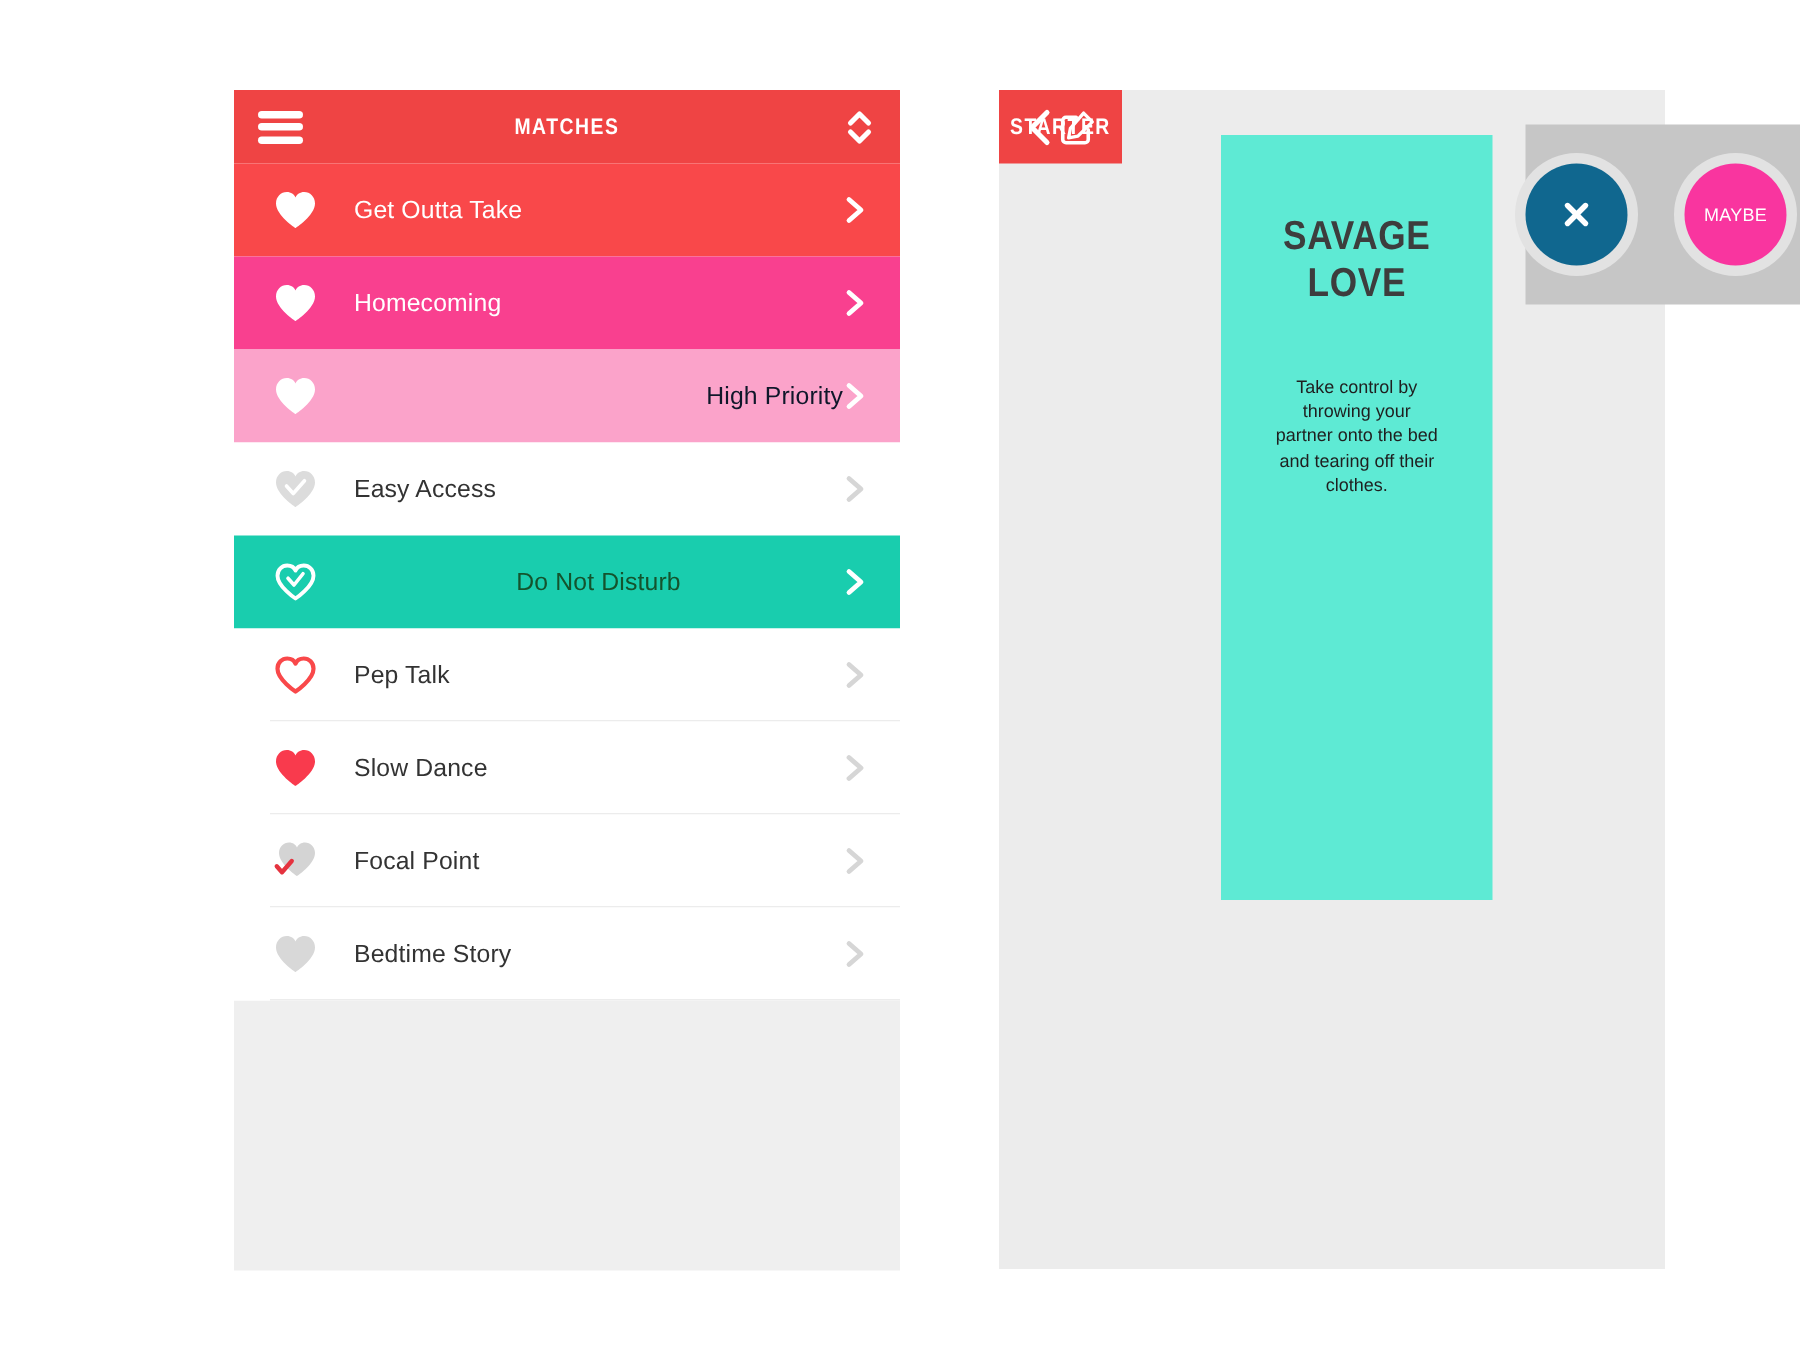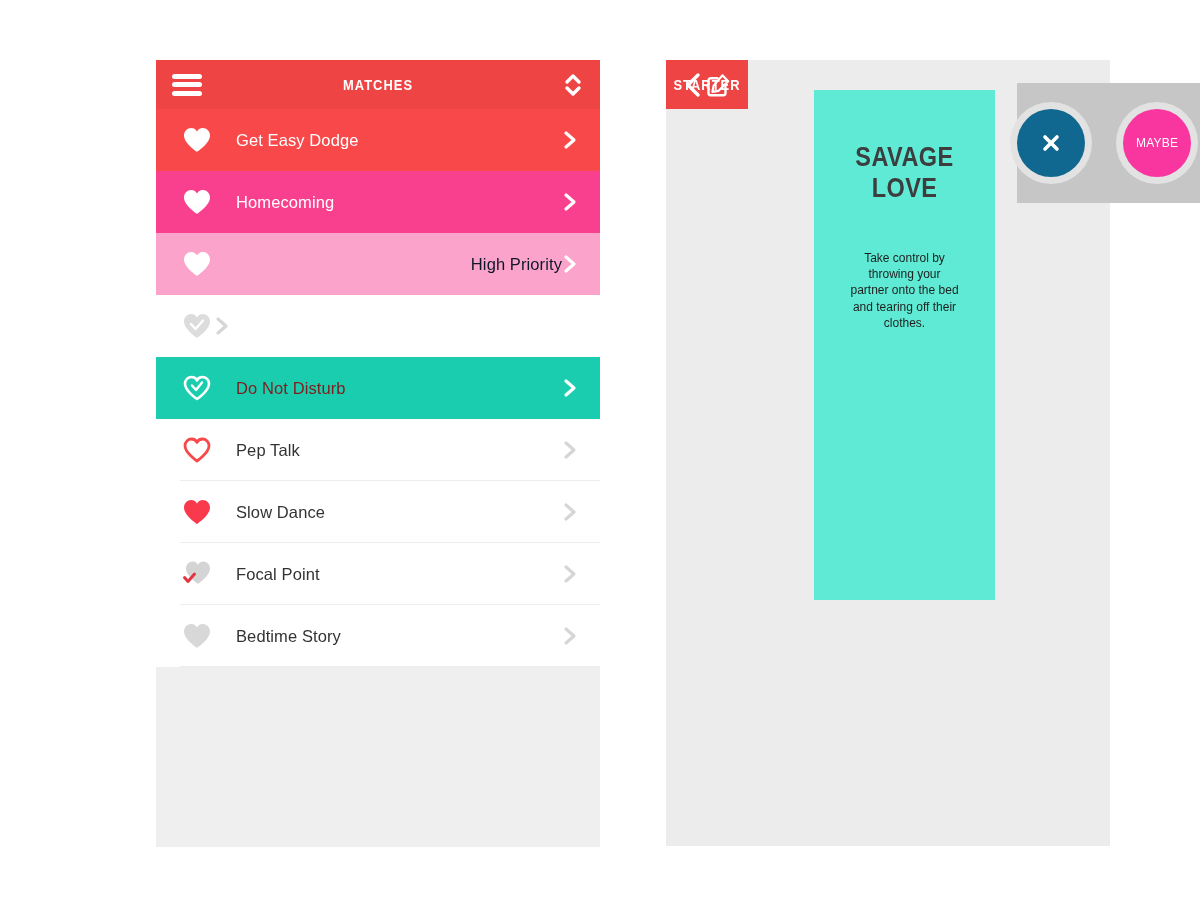--- a/index.html
+++ b/index.html
@@ -117,21 +117,21 @@
   
   .row-c1 { background: #f9484a; }
   .row-c2 { background: #f9408f; }
   .row-c3 { background: #fba3ca; }
   .row-c4 { background: #ffffff; }
   .row-c5 { background: #19cdae; }
   .row-plain { background: #ffffff; }
 
   .label-white { color: #ffffff; }
   .label-white-dim { color: #0f172a; text-align: right; }
-  .label-teal-dim { color: #7f1d1d; }
+  .label-teal-dim { color: #14532d; text-align: center; }
   .label-dark { color: #333333; }
 
   .filler {
     background: #efefef;
     height: 180px;
   }
 
   
   #phone-starter {
     position: absolute;
@@ -238,21 +238,21 @@
   </div>
 
   <div class="list">
 
     <div class="row row-c1">
       <div class="heart-wrap">
         <svg width="28" height="26" viewBox="0 0 28 26">
           <path d="M14 25 C14 25 1 16.5 1 8.6 C1 4.2 4.3 1 8.2 1 C11 1 13.1 2.6 14 4.6 C14.9 2.6 17 1 19.8 1 C23.7 1 27 4.2 27 8.6 C27 16.5 14 25 14 25 Z" fill="#ffffff"></path>
         </svg>
       </div>
-      <div class="row-label label-white">Get Easy Dodge</div>
+      <div class="row-label label-white">Get Outta Take</div>
       <div class="chev">
         <svg width="16" height="20" viewBox="0 0 16 20">
             <polyline points="4,3 12,10 4,17" fill="none" stroke="#ffffff" stroke-width="3.2" stroke-linecap="round" stroke-linejoin="round"></polyline>
           </svg>
       </div>
     </div>
 
     <div class="row row-c2">
       <div class="heart-wrap">
         <svg width="28" height="26" viewBox="0 0 28 26">
@@ -281,20 +281,21 @@
       </div>
     </div>
 
     <div class="row row-c4">
       <div class="heart-wrap">
         <svg width="28" height="26" viewBox="0 0 28 26">
           <path d="M14 25 C14 25 1 16.5 1 8.6 C1 4.2 4.3 1 8.2 1 C11 1 13.1 2.6 14 4.6 C14.9 2.6 17 1 19.8 1 C23.7 1 27 4.2 27 8.6 C27 16.5 14 25 14 25 Z" fill="#dcdcdc"></path>
           <polyline points="8,11 12.5,16 20,7.5" fill="none" stroke="#ffffff" stroke-width="2.4" stroke-linecap="round" stroke-linejoin="round"></polyline>
         </svg>
       </div>
+      <div class="row-label label-dark">Easy Access</div>
       <div class="chev">
         <svg width="16" height="20" viewBox="0 0 16 20">
             <polyline points="4,3 12,10 4,17" fill="none" stroke="#d6d6d6" stroke-width="3.2" stroke-linecap="round" stroke-linejoin="round"></polyline>
           </svg>
       </div>
     </div>
 
     <div class="row row-c5">
       <div class="heart-wrap">
         <svg width="28" height="26" viewBox="0 0 28 26">

